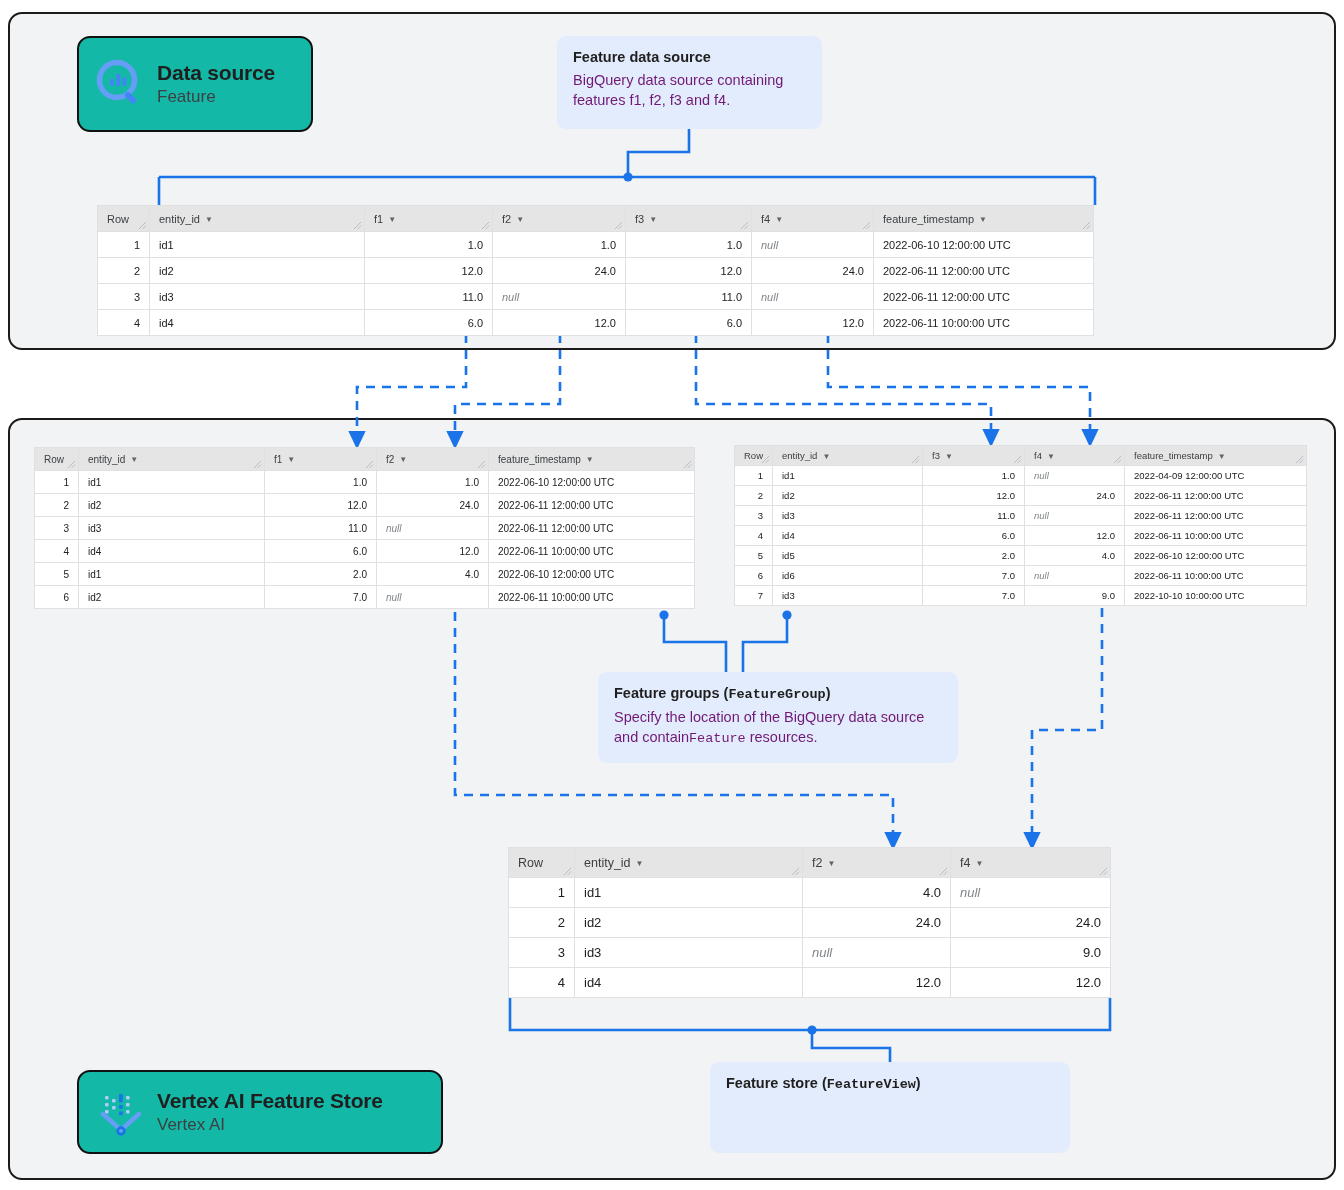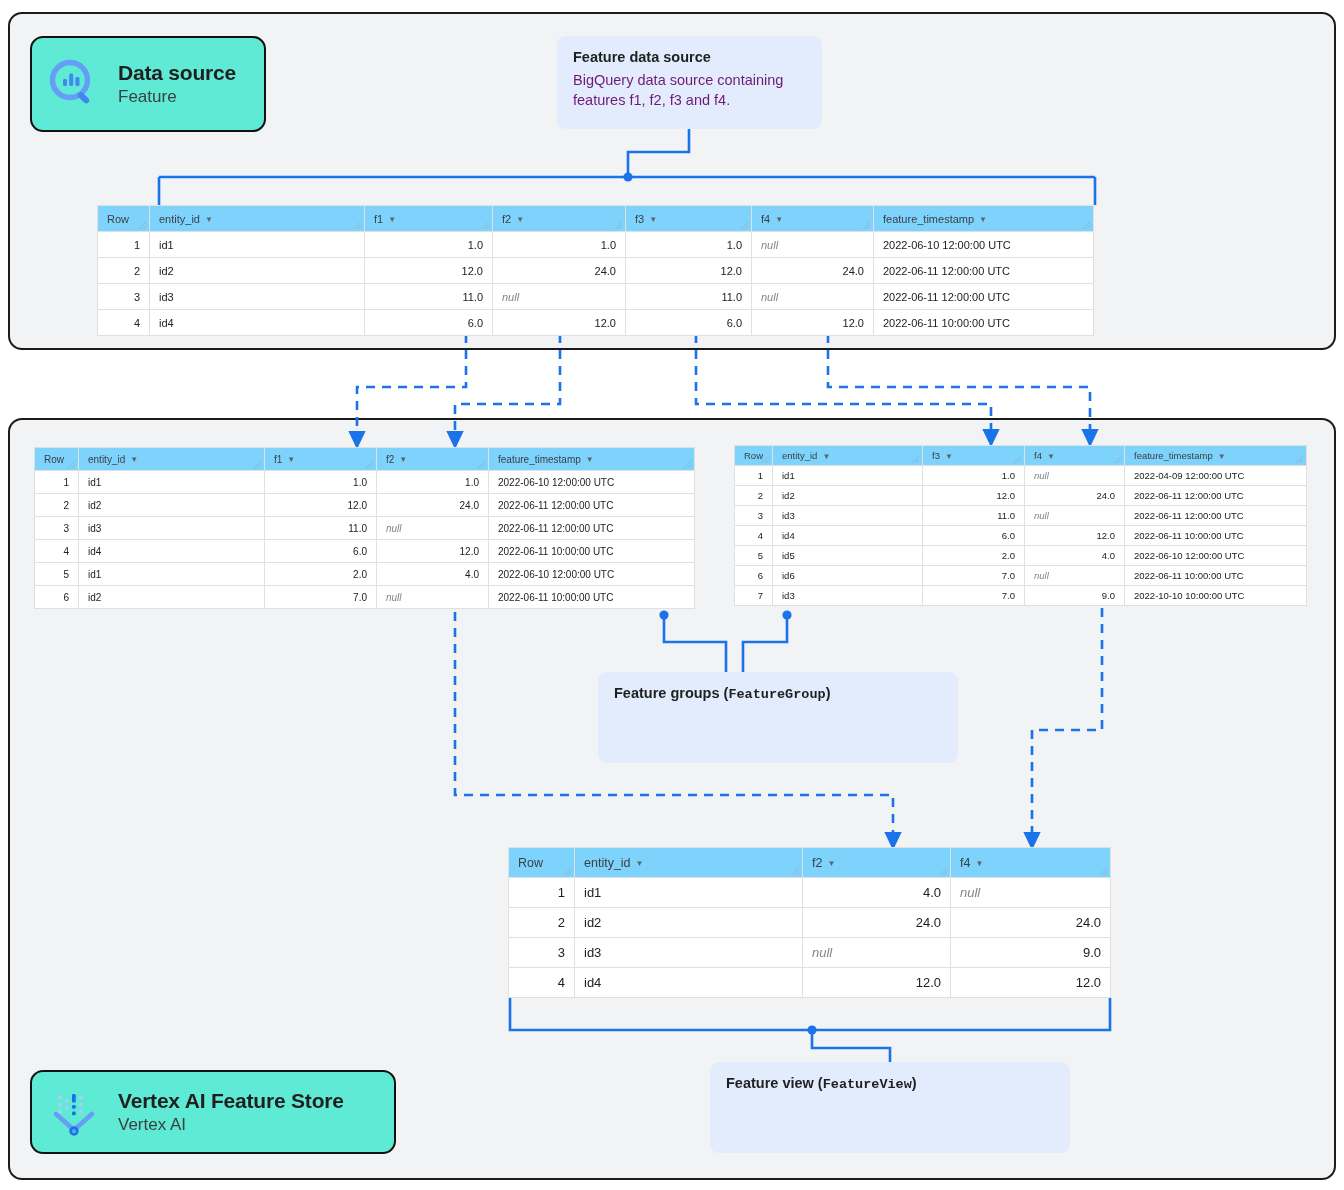--- a/index.html
+++ b/index.html
@@ -14,23 +14,23 @@
   
   .panel{
     position:absolute;background:#f1f3f4;border:2px solid #1b1b1b;
     border-radius:14px;box-sizing:border-box;
   }
   #panel-datasource{left:8px;top:12px;width:1328px;height:338px;}
   #panel-featurestore{left:8px;top:418px;width:1328px;height:762px;}
 
   
   .product-chip{
-    position:absolute;background:#5eead4;border:2.5px solid #111111;
+    position:absolute;background:#14b8a6;border:2.5px solid #111111;
     border-radius:13px;box-sizing:border-box;display:flex;align-items:center;
-    padding:0 16px;gap:18px;
+    padding:0 16px;gap:10px;margin-left:47px;
   }
   #chip-bigquery{left:30px;top:36px;width:236px;height:96px;}
   #chip-vertex{left:30px;top:1070px;width:366px;height:84px;}
   .chip-text{display:flex;flex-direction:column;justify-content:center;line-height:1.16;}
   .chip-title{font-size:21px;font-weight:bold;color:#1f1f1f;letter-spacing:-0.2px;}
   .chip-sub{font-size:17px;color:#3c4043;margin-top:2px;}
   .chip-icon{flex:0 0 auto;display:flex;align-items:center;justify-content:center;}
 
   
   .callout{
@@ -49,21 +49,21 @@
   .dtable{
     position:absolute;background:#ffffff;border:1px solid #dadce0;
     border-collapse:collapse;box-sizing:border-box;
     font-size:11px;color:#202124;table-layout:fixed;
   }
   .dtable th,.dtable td{
     border:1px solid #e0e0e0;box-sizing:border-box;
     padding:0 9px;white-space:nowrap;overflow:hidden;
   }
   .dtable th{
-    background:#7dd3fc;color:#3c4043;font-weight:normal;text-align:left;
+    background:#e5e5e5;color:#3c4043;font-weight:normal;text-align:left;
     position:relative;font-size:11px;
   }
   .dtable th .caret{font-size:8px;color:#5f6368;margin-left:5px;vertical-align:middle;}
   .dtable th .grip{
     position:absolute;right:2px;bottom:1px;width:9px;height:9px;opacity:.65;
   }
   .dtable td.num{text-align:right;}
   .dtable td.rownum{text-align:right;color:#202124;background:#fff;}
   .dtable td.nullv{text-align:left;font-style:italic;color:#80868b;}
 
@@ -175,24 +175,25 @@
     </span>
   </div>
 
   <div class="callout" id="callout-fds">
     <div class="callout-title">Feature data source</div>
     <div class="callout-body">BigQuery data source containing features f1, f2, f3 and f4.</div>
   </div>
 
   <div class="callout" id="callout-fg">
     <div class="callout-title"><span>Feature groups (</span><span class="mono">FeatureGroup</span><span>)</span></div>
+    <div class="callout-body"><span>Specify the location of the BigQuery data source and contain</span><span class="mono">Feature</span><span> resources.</span></div>
   </div>
 
   <div class="callout" id="callout-fv">
-    <div class="callout-title"><span>Feature view (</span><span class="mono">FeatureView</span><span>)</span></div>
+    <div class="callout-title"><span>Feature store (</span><span class="mono">FeatureView</span><span>)</span></div>
   </div>
 
   <table class="dtable" id="t-source">
       <colgroup>
         <col style="width: 52px;">
         <col style="width: 215px;">
         <col style="width: 128px;">
         <col style="width: 133px;">
         <col style="width: 126px;">
         <col style="width: 122px;">

